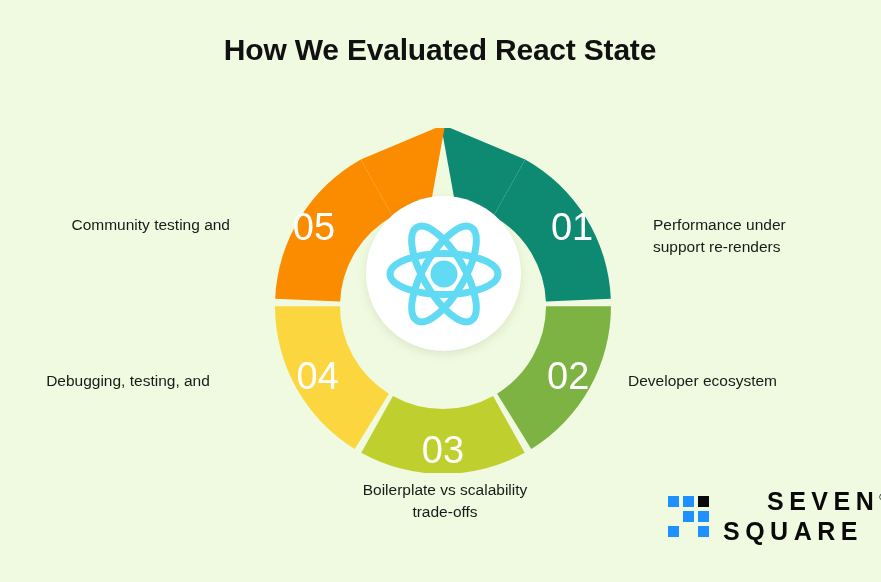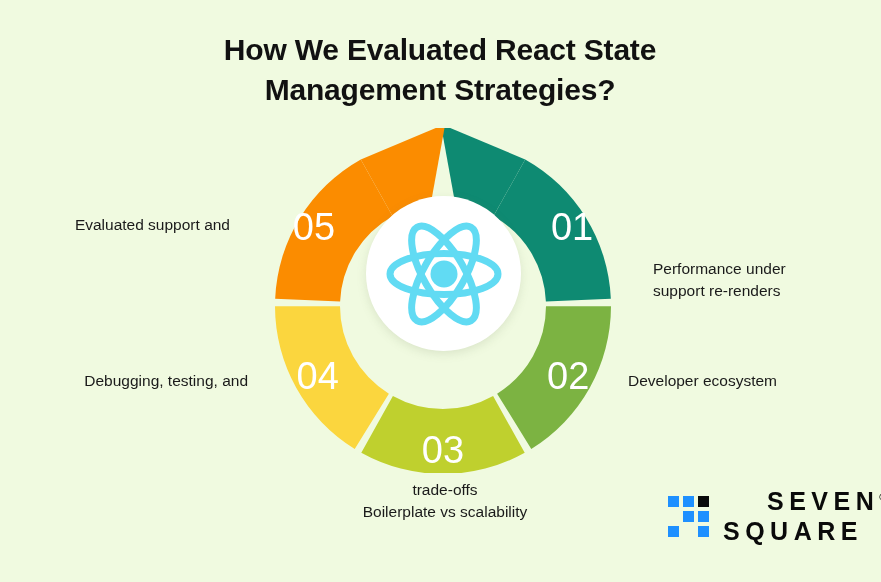--- a/index.html
+++ b/index.html
@@ -39,24 +39,24 @@
 
   
   .callout {
     position: absolute;
     font-size: 15.5px;
     line-height: 1.42;
     color: #1A1A1A;
   }
   .callout .line { display: block; white-space: nowrap; }
 
-  #callout-01 { left: 653px; top: 214px; text-align: left; margin-top: 44px; }
+  #callout-01 { left: 653px; top: 214px; text-align: left; }
   #callout-02 { left: 628px; top: 370px; text-align: left; }
   #callout-03 { left: 306px; top: 479px; width: 278px; text-align: center; }
-  #callout-04 { left: 8px;   top: 370px; width: 240px; text-align: right; }
+  #callout-04 { left: 8px;   top: 370px; width: 240px; text-align: center; }
   #callout-05 { left: 0px;   top: 214px; width: 230px; text-align: right; }
 
   
   #donut-wrap {
     position: absolute;
     left: 238px;
     top: 128px;
     width: 410px;
     height: 345px;
   }
@@ -118,43 +118,42 @@
     font-weight: bold;
   }
 </style>
 </head>
 <body style="background: rgb(240, 250, 224);">
 
 <div id="stage">
 
   <div id="title">
     <span class="line">How We Evaluated React State</span>
-    <span class="line">Management Strategies?</span>
   </div>
 
   <div class="callout" id="callout-01">
     <span class="line">Performance under</span>
     <span class="line">support re-renders</span>
   </div>
 
   <div class="callout" id="callout-02">
     <span class="line">Developer ecosystem</span>
   </div>
 
   <div class="callout" id="callout-03">
+    <span class="line">Boilerplate vs scalability</span>
     <span class="line">trade-offs</span>
-    <span class="line">Boilerplate vs scalability</span>
   </div>
 
   <div class="callout" id="callout-04">
     <span class="line">Debugging, testing, and</span>
   </div>
 
   <div class="callout" id="callout-05">
-    <span class="line">Evaluated support and</span>
+    <span class="line">Community testing and</span>
   </div>
 
   <div id="donut-wrap">
     <svg id="donut" width="410" height="345" viewBox="0 0 410 345">
       <g id="donut-segments">
           <path d="M287.2162518938062,31.492362231403746 A168,168 0 0 1 372.8401012257521,170.67194292262354
           L307.90196682293134,173.50720310137038 A103,103 0 0 0 255.40639253013117,88.17686493949158 Z" fill="#0E8A72"></path>
           <path d="M287.2162518938062,31.492362231403746 L202.776505847985,-3.9864172782022536 L218.71383909509245,83.9950500384479 L255.40639253013117,88.17686493949158 Z" fill="#0E8A72"></path>
           <path d="M372.99974412143234,178.2932151654709 A168,168 0 0 1 293.279237380141,320.93626638324054
           L259.1235800604436,265.63354427067725 A103,103 0 0 0 307.9998431220686,178.1797688216875 Z" fill="#7CB342"></path>

